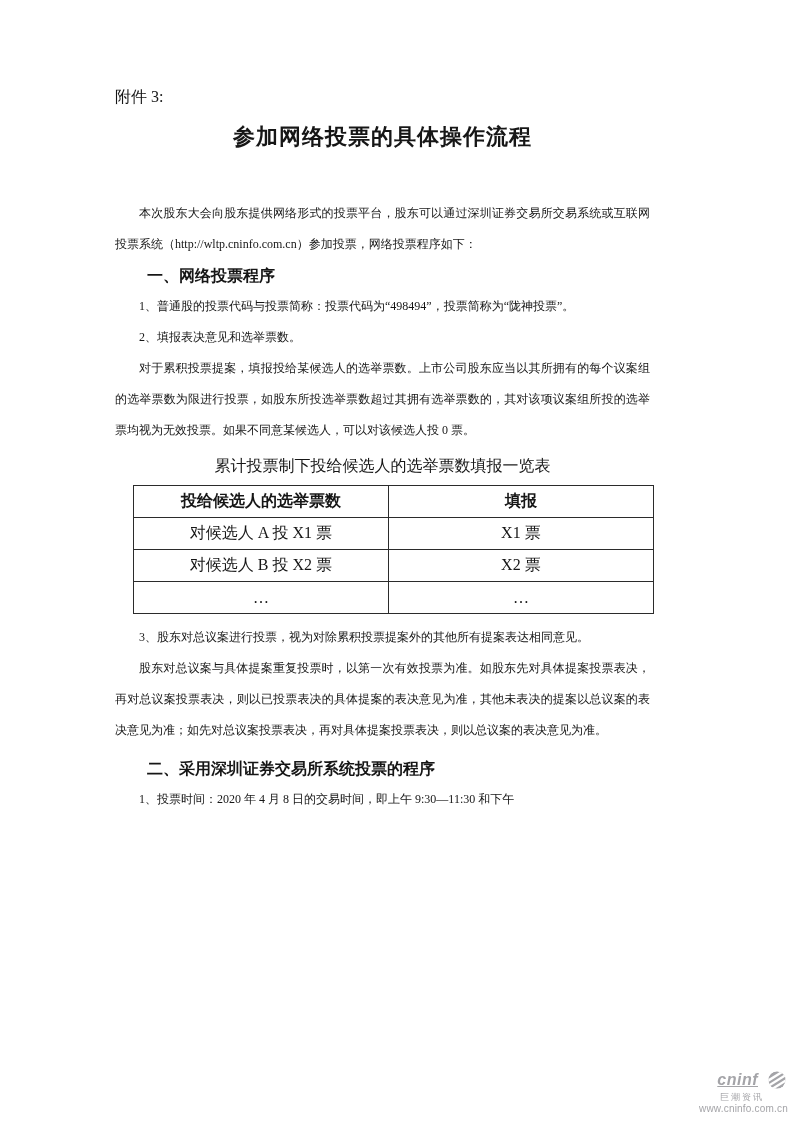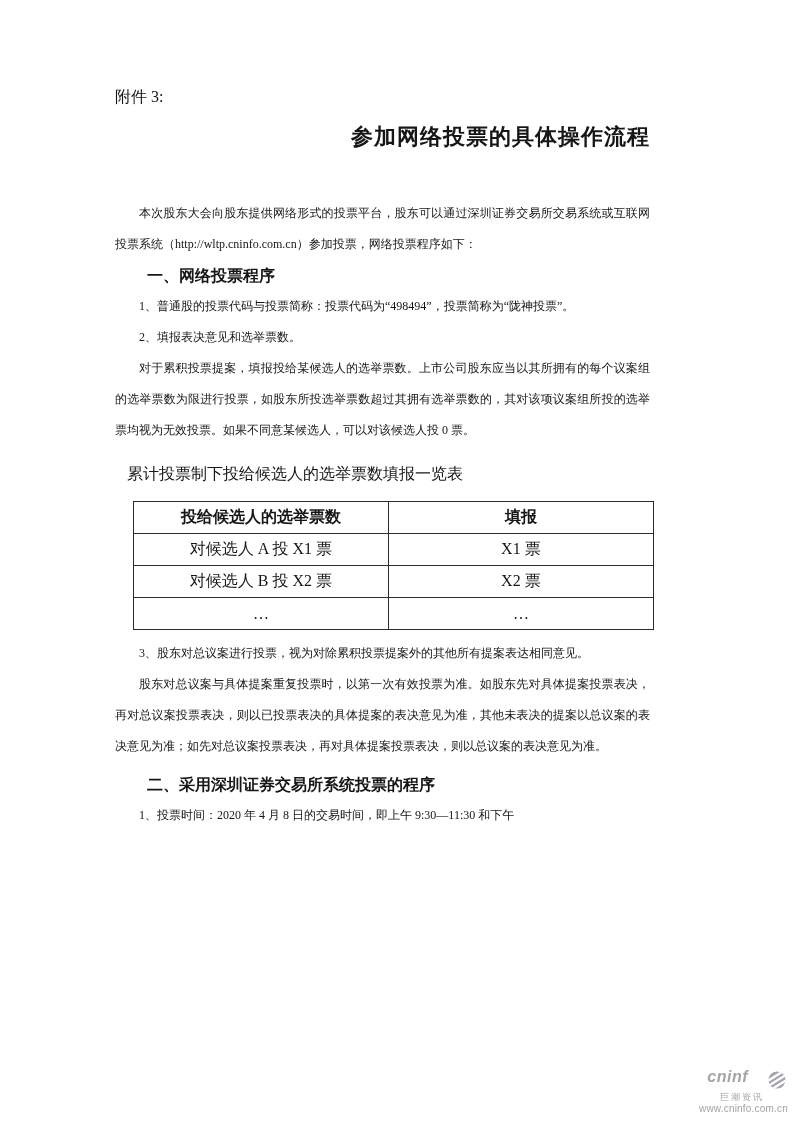--- a/index.html
+++ b/index.html
@@ -25,21 +25,21 @@
     padding: 86px 113px 0 115px;
   }
   .attachment-label {
     font-size: 16px;
     line-height: 22px;
     margin: 0 0 14px 0;
   }
   .doc-title {
     font-size: 22px;
     font-weight: bold;
-    text-align: right;
+    text-align: center;
     line-height: 30px;
     margin: 0 0 46px 0;
     letter-spacing: 1px;
   }
   p.body-text {
     font-size: 12px;
     line-height: 31px;
     margin: 0;
     text-align: justify;
     text-indent: 2em;
@@ -50,22 +50,22 @@
     line-height: 31px;
     margin: 0;
     text-indent: 2em;
   }
   p.heading.spaced {
     margin-top: 7px;
   }
   .table-caption {
     font-size: 16px;
     line-height: 31px;
-    text-align: left;
-    margin: 12px;
+    text-align: center;
+    margin: 4px;
   }
   table.vote-table {
     border-collapse: collapse;
     width: 521px;
     margin: 3px 0 0 18px;
     table-layout: fixed;
     padding-left: 44px;
   }
   table.vote-table th,
   table.vote-table td {
@@ -87,23 +87,24 @@
   .footer-logo {
     position: absolute;
     right: 5px;
     bottom: 8px;
     text-align: right;
     color: #a4a4a8;
     line-height: 1;
   }
   .footer-logo .brand-row {
     display: flex;
-    align-items: flex-start;
+    align-items: center;
     justify-content: flex-end;
-    gap: 18px;
+    gap: 8px;
+    text-decoration: underline;
   }
   .footer-logo .brand-text {
     font-family: "Liberation Sans", "DejaVu Sans", sans-serif;
     font-weight: bold;
     font-style: italic;
     font-size: 16px;
     letter-spacing: 0.5px;
   }
   .footer-logo .globe {
     width: 22px;

